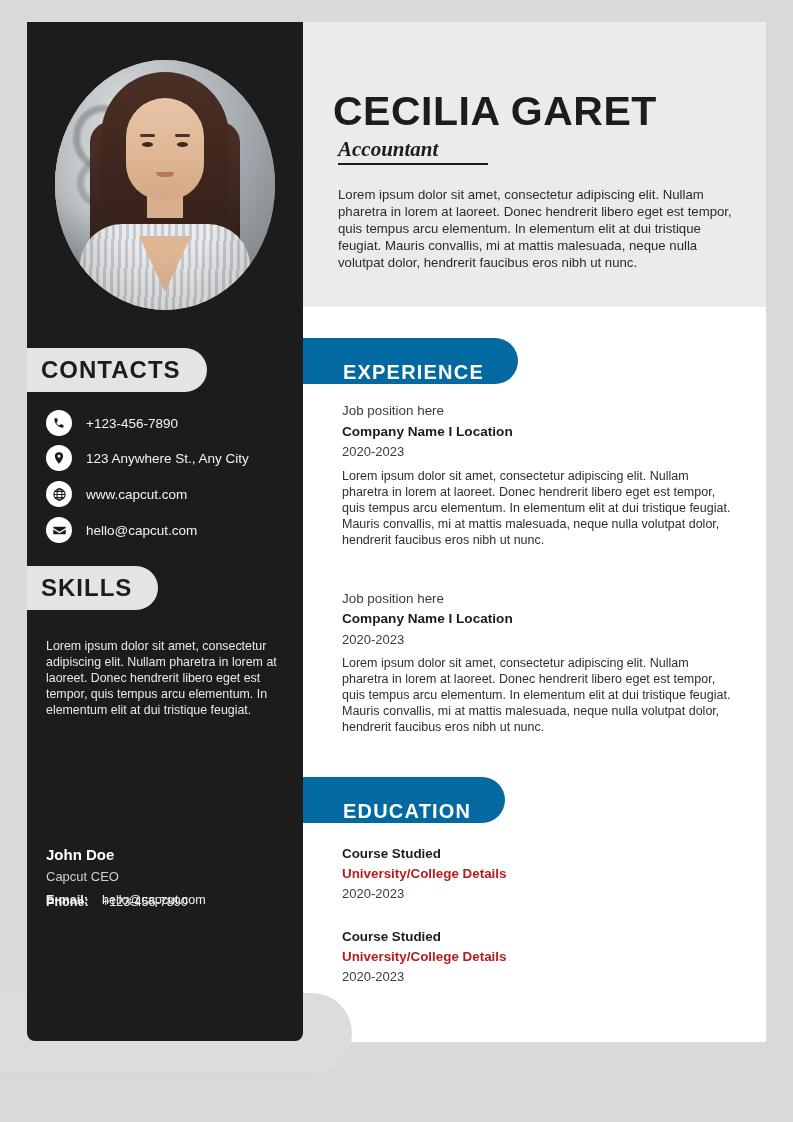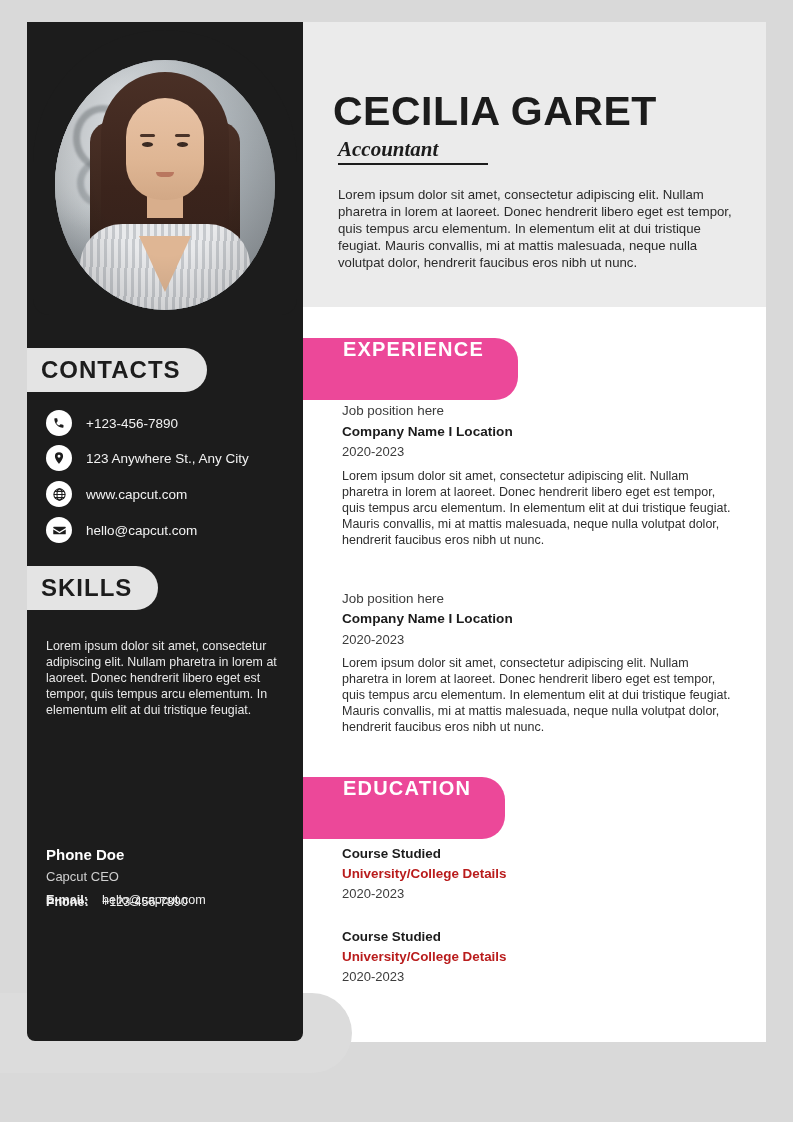--- a/index.html
+++ b/index.html
@@ -206,25 +206,25 @@
     left: 338px; top: 186px;
     width: 400px;
     font-size: 13.2px;
     line-height: 17px;
     color: #2b2b2b;
   }
 
   
   .pill-dark {
     position: absolute;
-    background: #ec4899;
-    height: 62px;
+    background: #0369a1;
+    height: 46px;
     border-radius: 0 23px 23px 0;
     display: flex;
-    align-items: flex-start;
+    align-items: flex-end;
     padding-left: 40px;
     padding-right: 34px;
   }
   .pill-dark span {
     color: #ffffff;
     font-size: 20px;
     font-weight: bold;
     letter-spacing: 1.2px;
   }
   
@@ -428,21 +428,21 @@
         </svg>
     </span>
     <span>hello@capcut.com</span>
   </div>
 
   <div class="pill-light" style="left:27px; top:566px;">
     <span>SKILLS</span>
   </div>
   <div class="skills-text">Lorem ipsum dolor sit amet, consectetur adipiscing elit. Nullam pharetra in lorem at laoreet. Donec hendrerit libero eget est tempor, quis tempus arcu elementum. In elementum elit at dui tristique feugiat.</div>
 
-  <div class="ref-name">Phone Doe</div>
+  <div class="ref-name">John Doe</div>
   <div class="ref-title">Capcut CEO</div>
   <div class="ref-line" style="top:895px;">
     <span class="lab">Phone:</span>
     <span>+123-456-7890</span>
   </div>
   <div class="ref-line" style="top:893px;">
     <span class="lab">E-mail:</span>
     <span>hello@capcut.com</span>
   </div>
 

